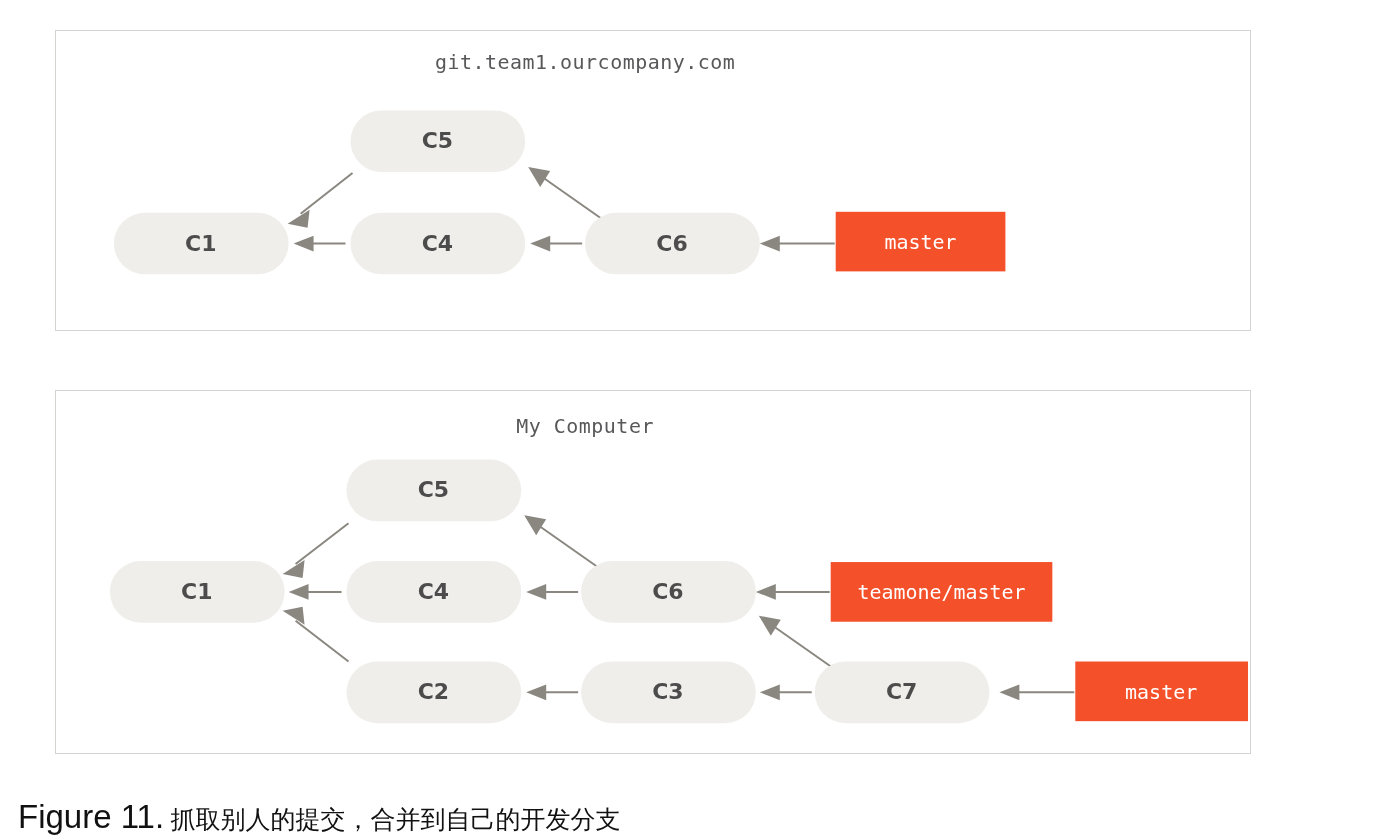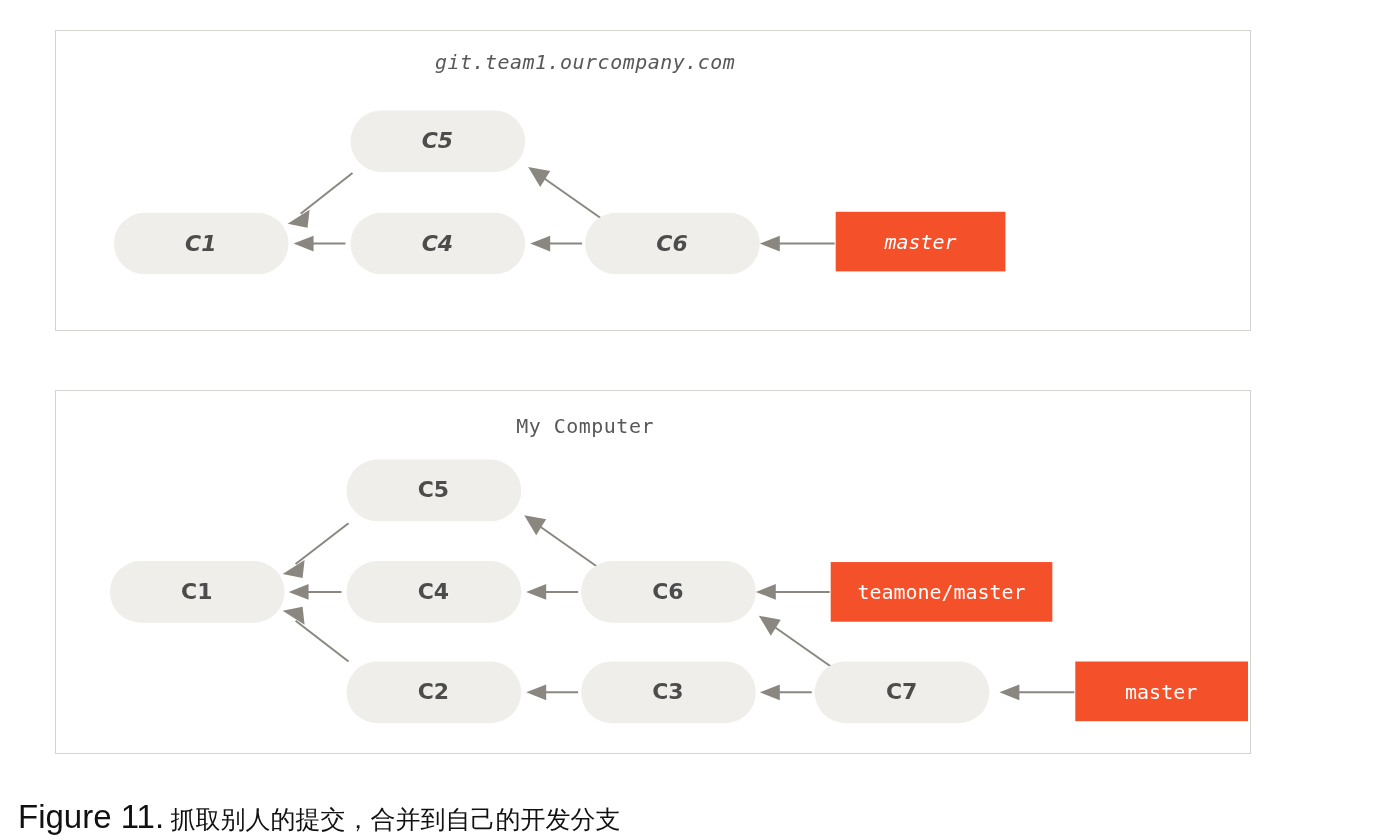--- a/index.html
+++ b/index.html
@@ -14,21 +14,21 @@
     font-family: "Liberation Sans", sans-serif;
     overflow: hidden;
   }
 
   .panel {
     position: absolute;
     border: 1px solid #d6d4d0;
     background: #ffffff;
     box-sizing: border-box;
   }
-  #panel-remote { left: 55px; top: 30px;  width: 1196px; height: 301px; font-style: italic; }
+  #panel-remote { left: 55px; top: 30px;  width: 1196px; height: 301px; }
   #panel-local  { left: 55px; top: 390px; width: 1196px; height: 364px; padding-left: 28px; }
 
   .panel-svg {
     position: absolute;
     left: 0; top: 0;
     width: 100%; height: 100%;
     display: block;
   }
 
   .panel-title {

